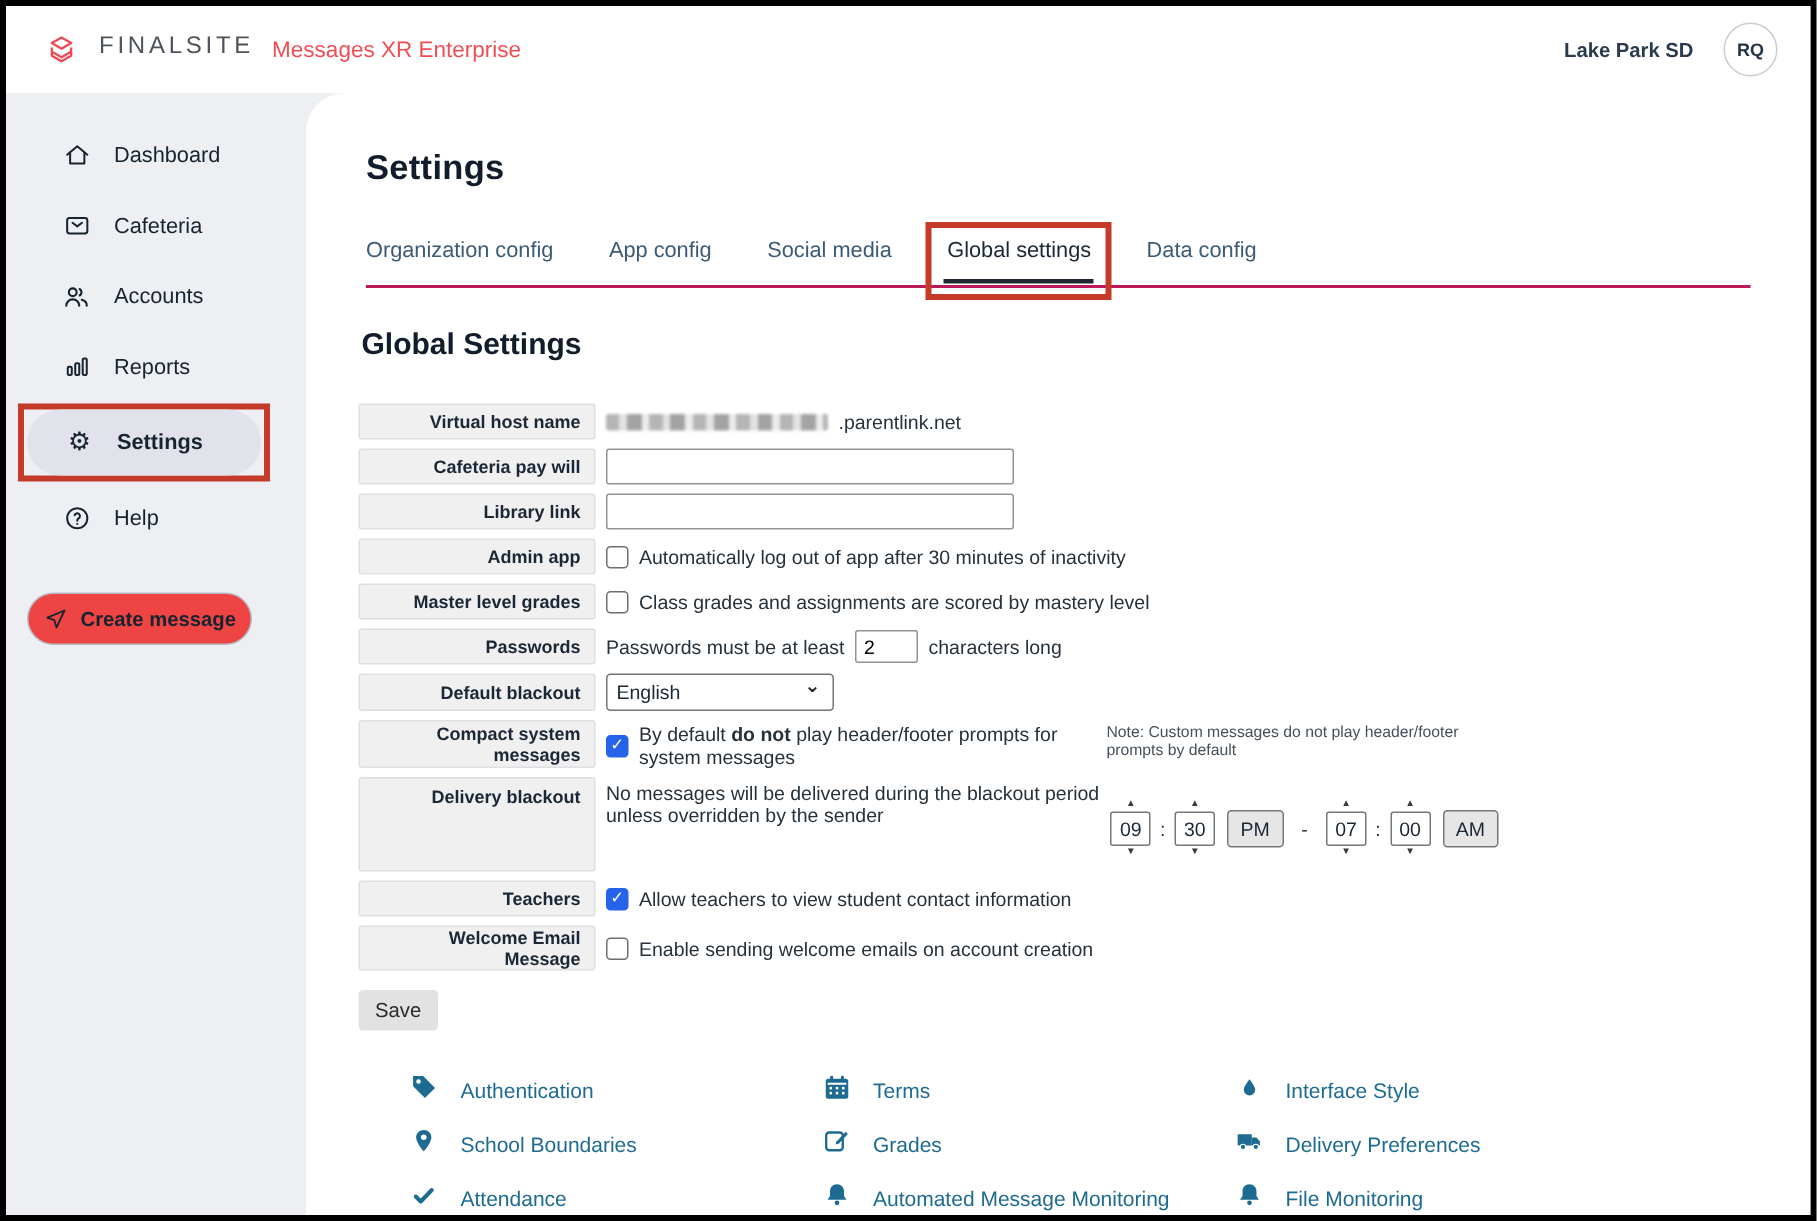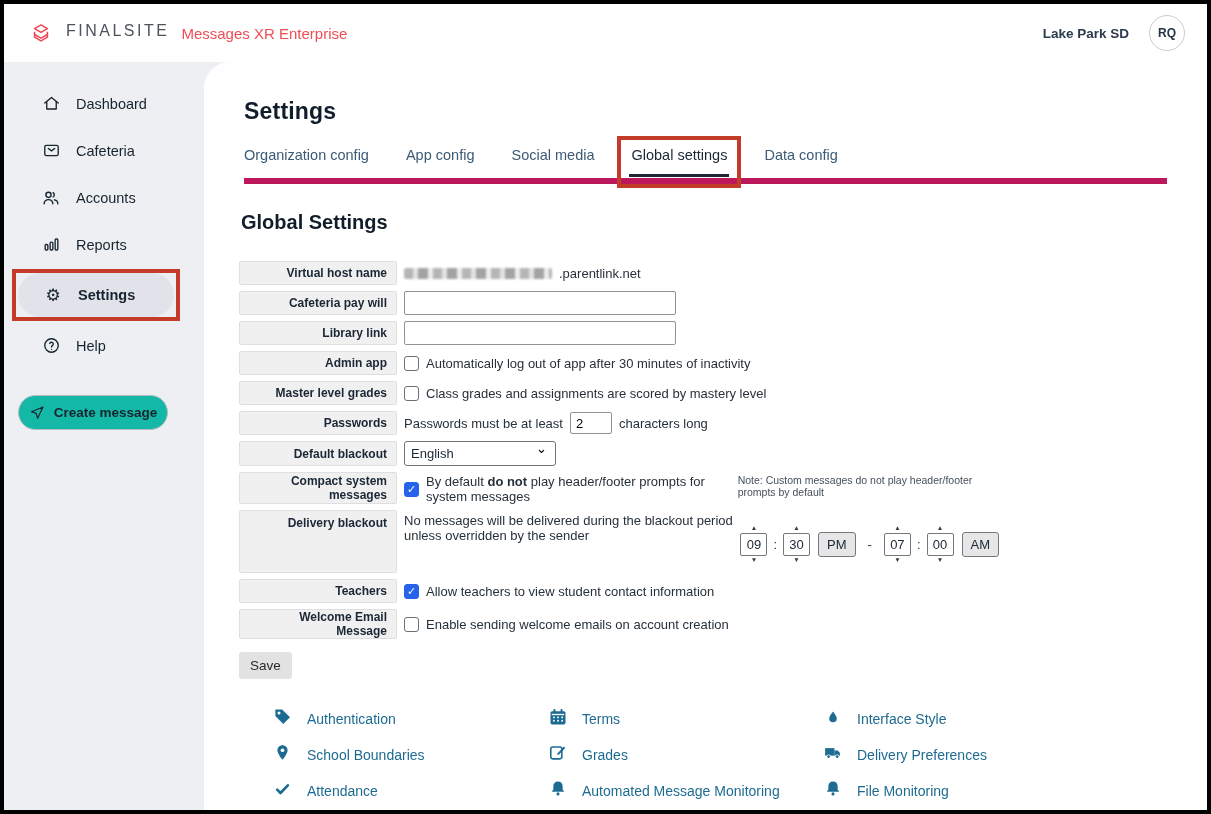--- a/index.html
+++ b/index.html
@@ -25,24 +25,24 @@
   .avatar { width:36px; height:36px; border-radius:50%; background:#fff; border:1.5px solid #c9ccd1; display:flex; align-items:center; justify-content:center; font-size:12px; font-weight:700; color:#243447; }
   
   .content-row { display:flex; height:748px; }
   .sidebar { width:200px; flex:0 0 200px; padding-top:18px; }
   .main { flex:1; background:#fff; border-top-left-radius:26px; padding:36px 40px 0 40px; position:relative; }
   
   .nav-item { height:47px; display:flex; align-items:center; gap:15px; padding-left:37px; font-size:14.5px; font-weight:500; color:#17242f; cursor:pointer; }
   .nav-icon { width:20px; height:20px; display:flex; align-items:center; justify-content:center; color:#17242f; flex:0 0 20px; }
   .settings-annotation { border:4px solid #c53b2a; margin:1px 24px 1px 8px; }
   .settings-annotation .nav-item { height:44px; background:#e2e3ea; border-radius:22px; margin:0 2px; padding-left:25px; font-weight:700; }
-  .create-btn { margin:26px 0 0 14px; width:150px; height:35px; border:1.5px solid #b8bcc2; border-radius:18px; background:#14b8a6; display:flex; align-items:center; justify-content:center; gap:9px; font-size:13.5px; font-weight:600; color:#17242f; cursor:pointer; }
+  .create-btn { margin:26px 0 0 14px; width:150px; height:35px; border:1.5px solid #b8bcc2; border-radius:18px; background:#ef4444; display:flex; align-items:center; justify-content:center; gap:9px; font-size:13.5px; font-weight:600; color:#17242f; cursor:pointer; }
   
   .page-title { font-size:23px; font-weight:700; color:#121d2b; letter-spacing:.2px; }
-  .tabs-row { display:flex; gap:37px; margin-top:22px; padding-bottom:15px; border-bottom:6px solid #be185d; position:relative; }
+  .tabs-row { display:flex; gap:37px; margin-top:34px; padding-bottom:15px; border-bottom:2px solid #be185d; position:relative; }
   .tab { font-size:14.5px; color:#3c5a75; cursor:pointer; position:relative; white-space:nowrap; }
   .tab.active { color:#1b2735; font-weight:500; }
   .tab.active .tab-underline { position:absolute; left:-2px; right:-2px; bottom:-14px; height:3px; background:#1f2733; }
   .tab-annotation { position:absolute; inset:-11px -14px -25px -14px; border:4px solid #c53b2a; pointer-events:none; }
   
   .section-title { font-size:20px; font-weight:700; color:#121d2b; margin:27px 0 27px -3px; }
   
   .form-grid { display:grid; grid-template-columns:158px auto; gap:6px 7px; margin-left:-5px; width:760px; }
   .flabel { background:#f0f0f1; border:1px solid #dedfe1; border-radius:2px; font-size:12px; font-weight:700; color:#1b2735; text-align:right; padding:0 9px; display:flex; align-items:center; justify-content:flex-end; min-height:24px; }
   .flabel.tall { align-items:flex-start; padding-top:5px; }

